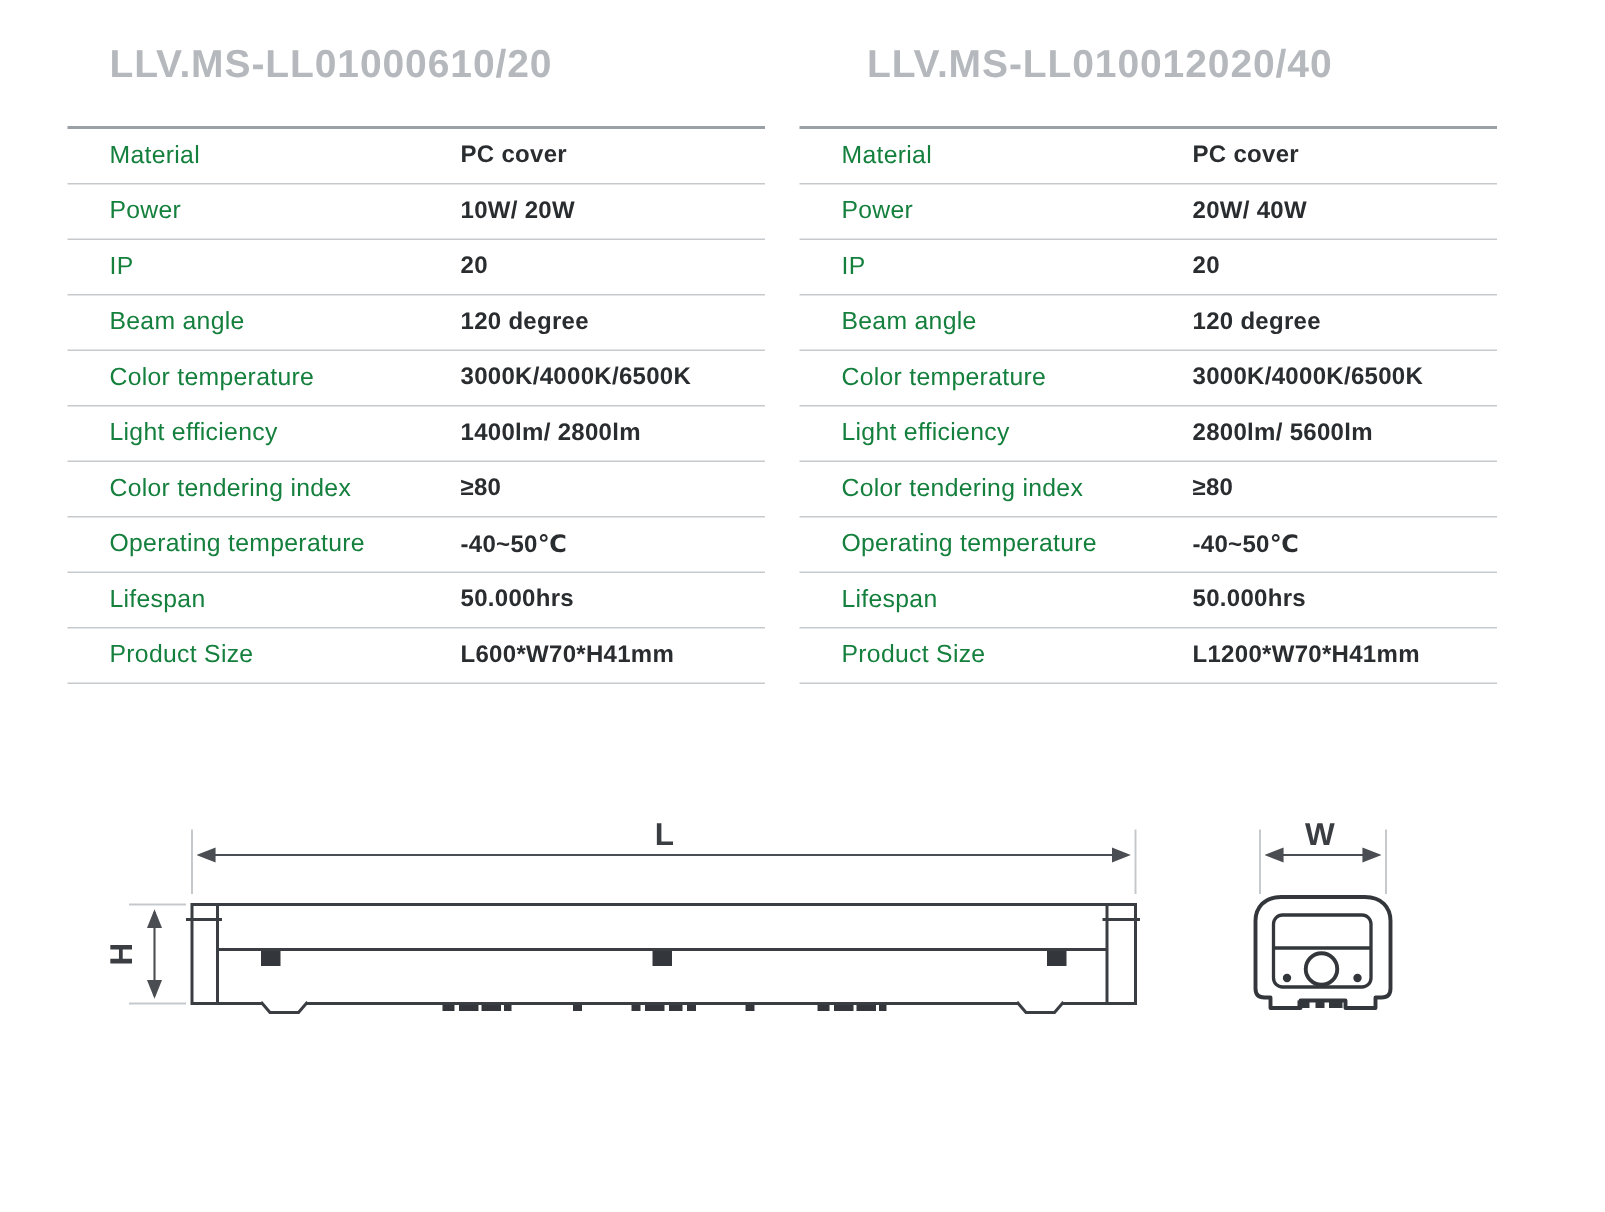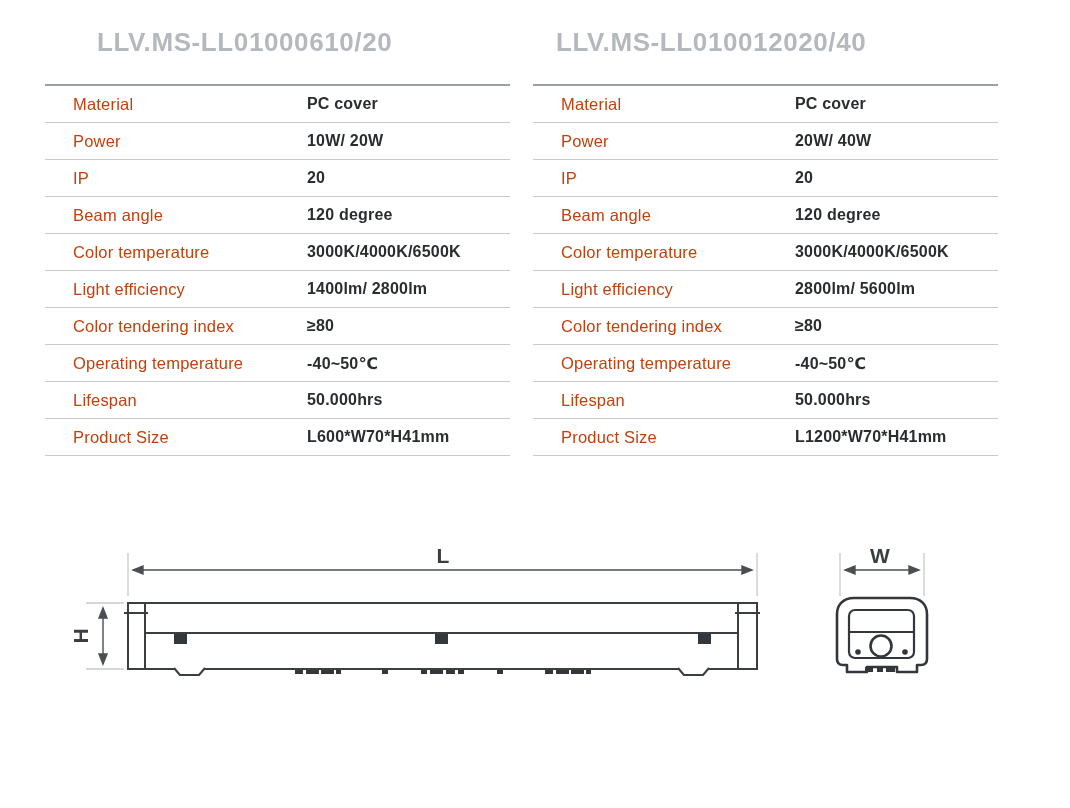--- a/index.html
+++ b/index.html
@@ -6,35 +6,35 @@
   body { font-family:"Liberation Sans","DejaVu Sans",sans-serif; }
   .canvas {
     position:relative; width:1070px; height:808px;
     background:#ffffff; overflow:hidden;
   }
   .product-title {
     position:absolute; top:27px;
     font-size:26px; font-weight:700; letter-spacing:0.6px;
     color:#b5b9bd; white-space:nowrap;
   }
-  .title-left  { left:73px;margin-left:24px; }
-  .title-right { left:556px; }
+  .title-left  { left:73px; }
+  .title-right { left:578px; }
   .spec-table {
     position:absolute; top:84px; width:465px;
     border-top:2px solid #9aa0a5;
   }
   .table-left  { left:45px; }
   .table-right { left:533px; }
   .spec-row {
     position:relative; height:36px;
     border-bottom:1px solid #c7cacd;
   }
   .spec-label {
     position:absolute; left:28px; top:50%; transform:translateY(-50%);
-    font-size:16.5px; color:#c2410c; letter-spacing:0.2px; white-space:nowrap;
+    font-size:16.5px; color:#15803d; letter-spacing:0.2px; white-space:nowrap;
   }
   .spec-value {
     position:absolute; left:262px; top:50%; transform:translateY(-50%);
     font-size:16px; font-weight:700; color:#2a2d30; letter-spacing:0.2px; white-space:nowrap;
   }
   .diagram-svg { position:absolute; left:0; top:530px; }
   .dim-text {
     font-family:"Liberation Sans","DejaVu Sans",sans-serif;
     font-size:21px; font-weight:700; fill:#3a3e42;
   }

